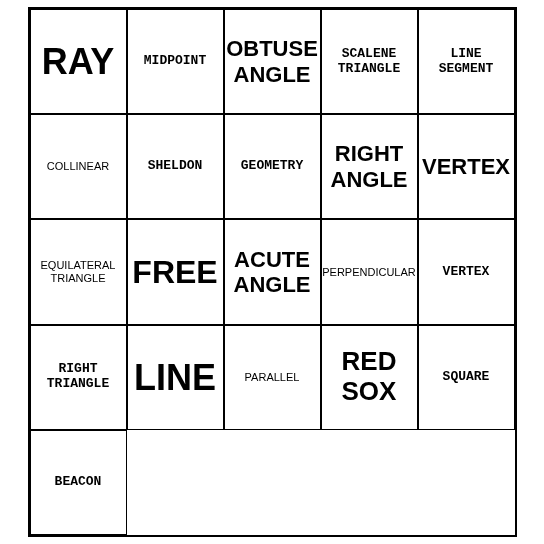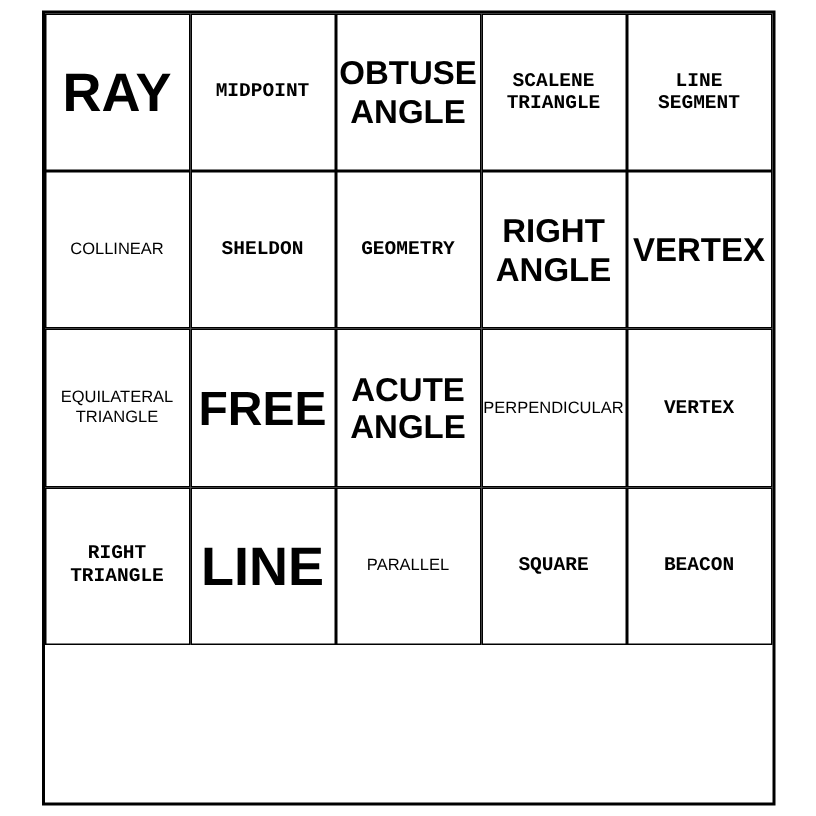--- a/index.html
+++ b/index.html
@@ -94,18 +94,21 @@
     <div class="cell">
       <span class="size-sm">RIGHT<br>TRIANGLE</span>
     </div>
     <div class="cell">
       <span class="size-xl">LINE</span>
     </div>
     <div class="cell">
       <span class="size-xs">PARALLEL</span>
     </div>
     <div class="cell">
+      <span class="size-lg">RED<br>SOX</span>
+    </div>
+    <div class="cell">
       <span class="size-sm">SQUARE</span>
     </div>
     <div class="cell">
       <span class="size-sm">BEACON</span>
     </div>
   </div>
 
 </body></html>

